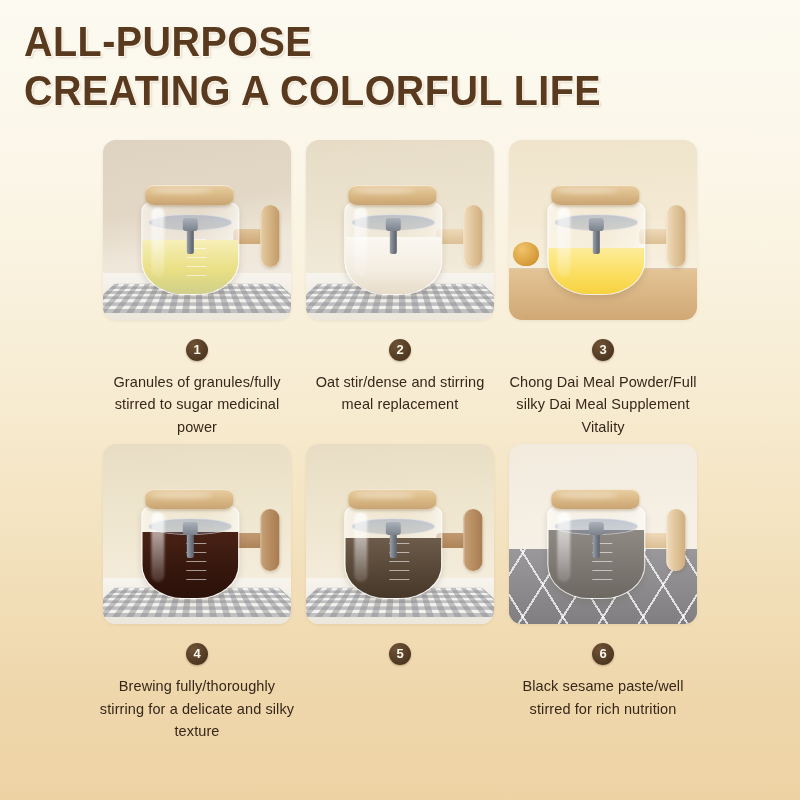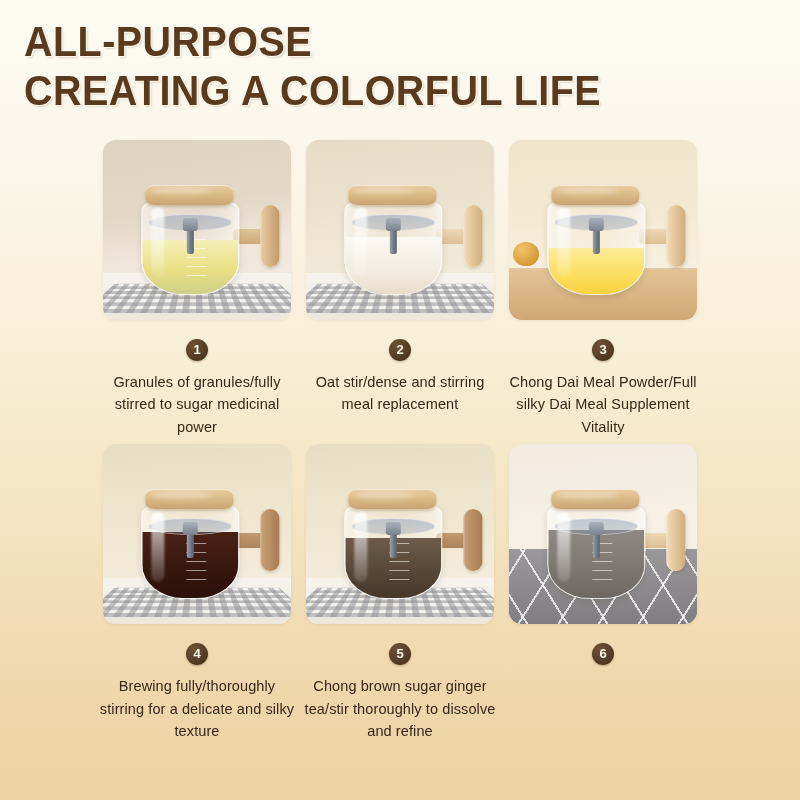--- a/index.html
+++ b/index.html
@@ -423,21 +423,20 @@
               <div class="scale-marks"></div>
               <div class="inner-ring"></div>
               <div class="stir-shaft"></div>
               <div class="stir-head"></div>
               <div class="mug-shine"></div>
             </div>
             <div class="lid"></div>
           </div>
         </div>
         <div class="badge">5</div>
-        <div class="caption">Chong brown sugar ginger tea/stir thoroughly to dissolve and refine</div>
       </div>
 
       <div class="cell">
         <div class="photo">
           <div class="bg-lightgrey"></div>
           <div class="mat-dark"></div>
           <div class="mug">
             <div class="handle">
               <div class="handle-arm light"></div>
               <div class="handle-grip light"></div>
@@ -447,17 +446,18 @@
               <div class="scale-marks"></div>
               <div class="inner-ring"></div>
               <div class="stir-shaft"></div>
               <div class="stir-head"></div>
               <div class="mug-shine"></div>
             </div>
             <div class="lid"></div>
           </div>
         </div>
         <div class="badge">6</div>
+        <div class="caption">Black sesame paste/well stirred for rich nutrition</div>
       </div>
     </div>
 
   </div>
 </div>
 
 </body></html>

